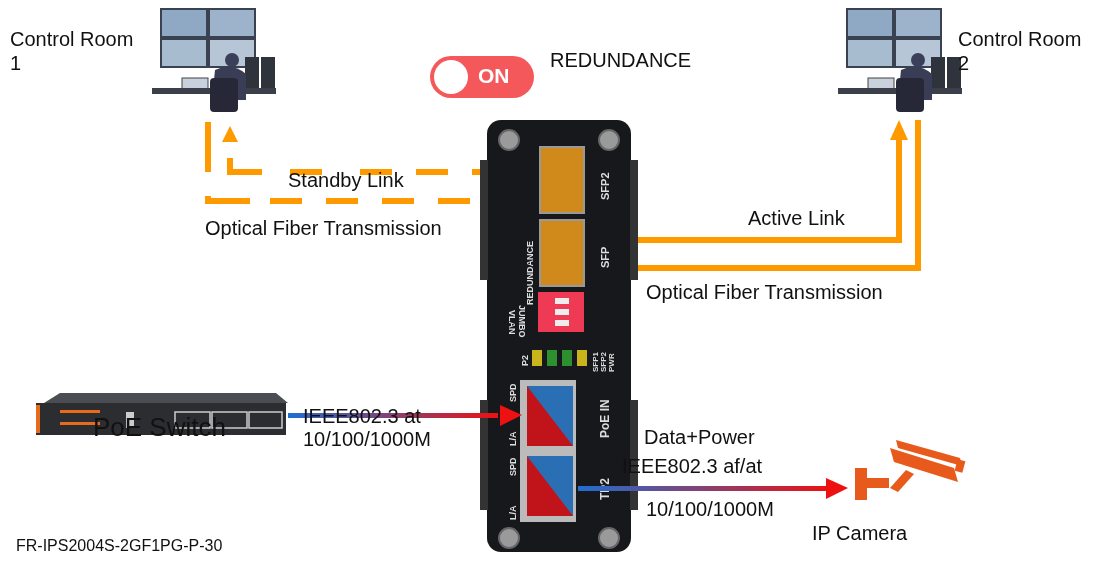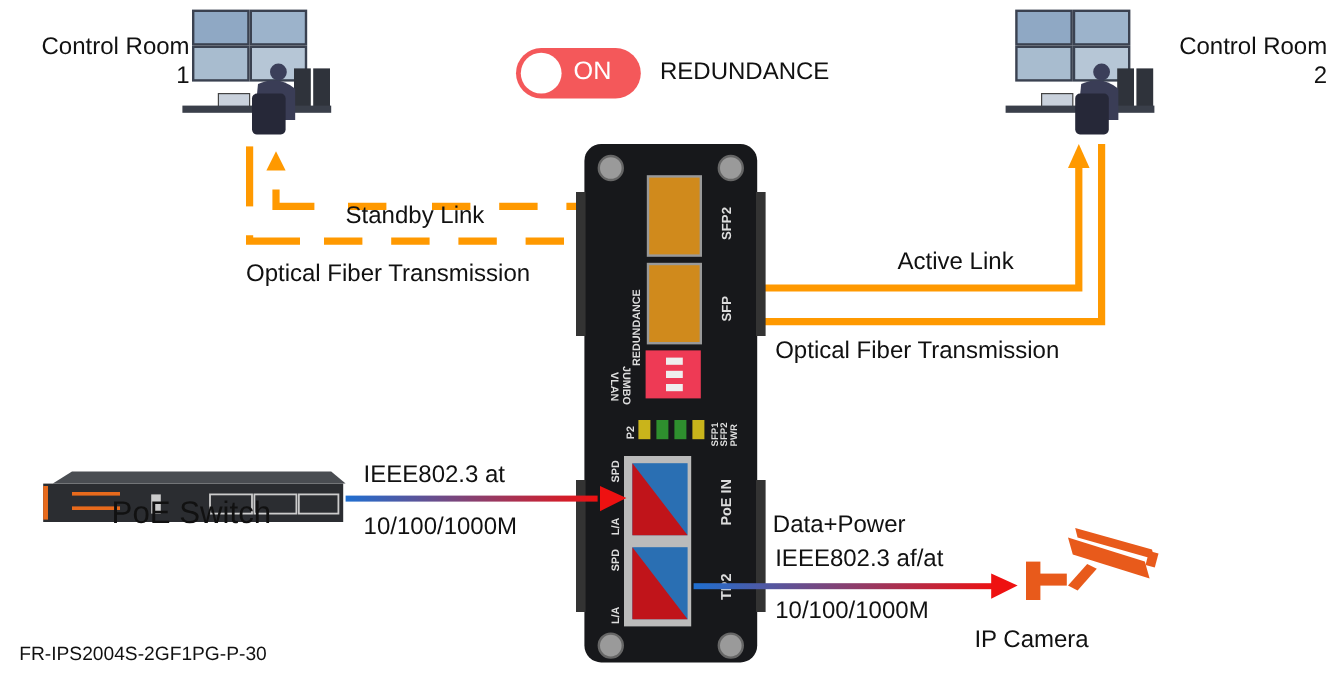--- a/index.html
+++ b/index.html
@@ -1,21 +1,21 @@
 <!DOCTYPE html>
 <html><head>
 <meta charset="utf-8">
 <style>
   html, body { margin:0; padding:0; background:#ffffff; }
   body { width:1114px; height:576px; position:relative; overflow:hidden;
          font-family:"Liberation Sans", "DejaVu Sans", sans-serif; color:#111; }
   .lbl { position:absolute; font-size:20px; color:#111; white-space:nowrap; line-height:1.2; }
-  .center { text-align:right; }
+  .center { text-align:left; }
   svg.diagram { position:absolute; left:0; top:0; }
-  .toggle { position:absolute; left:430px; top:40px; width:104px; height:42px; border-radius:21px; background:#f4585a; }
+  .toggle { position:absolute; left:430px; top:56px; width:104px; height:42px; border-radius:21px; background:#f4585a;font-weight:bold; }
   .toggle .knob { position:absolute; left:4px; top:4px; width:34px; height:34px; border-radius:50%; background:#fff; }
   .toggle .txt { position:absolute; left:48px; top:8px; font-size:21px; color:#fff; }
 </style>
 </head>
 <body>
 
 <svg class="diagram" width="1114" height="576" viewBox="0 0 1114 576">
   <defs>
     <linearGradient id="gradPoe" x1="0" y1="0" x2="1" y2="0">
       <stop offset="0" stop-color="#1f6fd1"></stop>
@@ -169,21 +169,21 @@
   <div class="txt">ON</div>
 </div>
 <div class="lbl" style="left:550px; top:48px;">REDUNDANCE</div>
 
 <div class="lbl" style="left:288px; top:139px;margin-top:29px;">Standby Link</div>
 <div class="lbl" style="left:205px; top:216px;">Optical Fiber Transmission</div>
 <div class="lbl" style="left:748px; top:206px;">Active Link</div>
 <div class="lbl" style="left:646px; top:280px;">Optical Fiber Transmission</div>
 
 <div class="lbl" style="left:93px; top:412px; font-size:26px;">PoE Switch</div>
-<div class="lbl" style="left:303px; top:384px;text-align:center;">IEEE802.3 at</div>
+<div class="lbl" style="left:303px; top:404px;text-align:center;">IEEE802.3 at</div>
 <div class="lbl" style="left:303px; top:427px;">10/100/1000M</div>
 
 <div class="lbl" style="left:644px; top:425px;">Data+Power</div>
-<div class="lbl" style="left:646px; top:454px;text-align:center;">IEEE802.3 af/at</div>
+<div class="lbl" style="left:622px; top:454px;text-align:center;">IEEE802.3 af/at</div>
 <div class="lbl" style="left:646px; top:497px;">10/100/1000M</div>
 <div class="lbl" style="left:812px; top:521px;">IP Camera</div>
 
 <div class="lbl" style="left:16px; top:536px; font-size:16px;">FR-IPS2004S-2GF1PG-P-30</div>
 
 </body></html>

